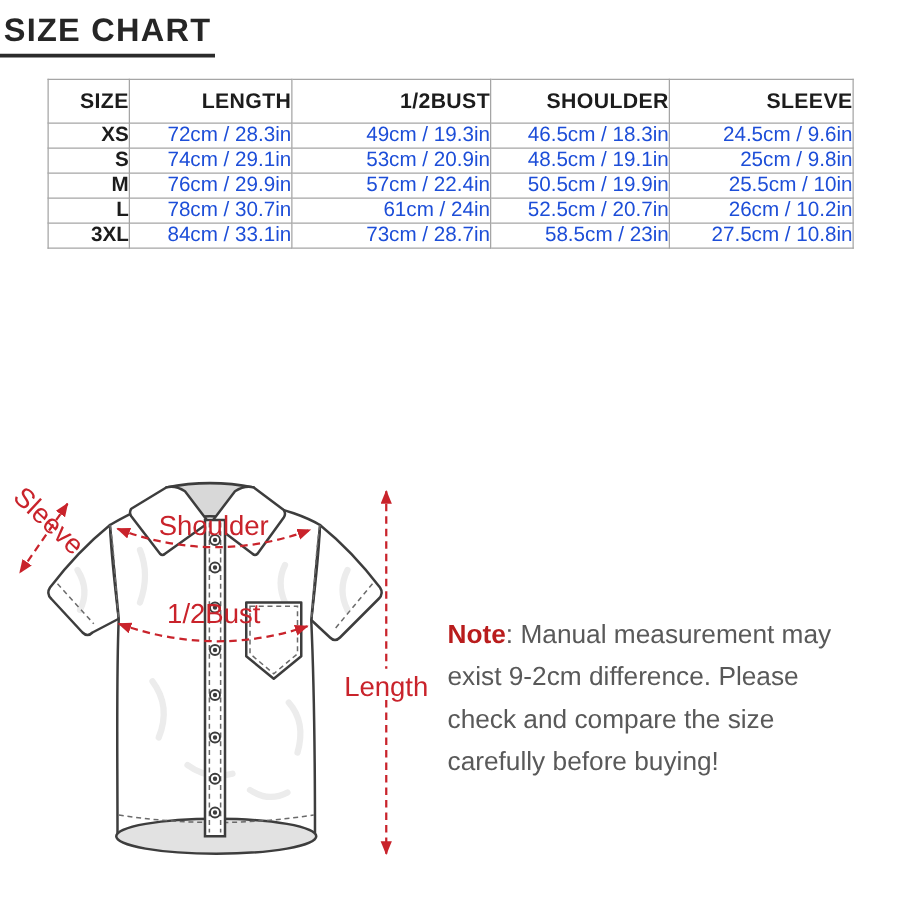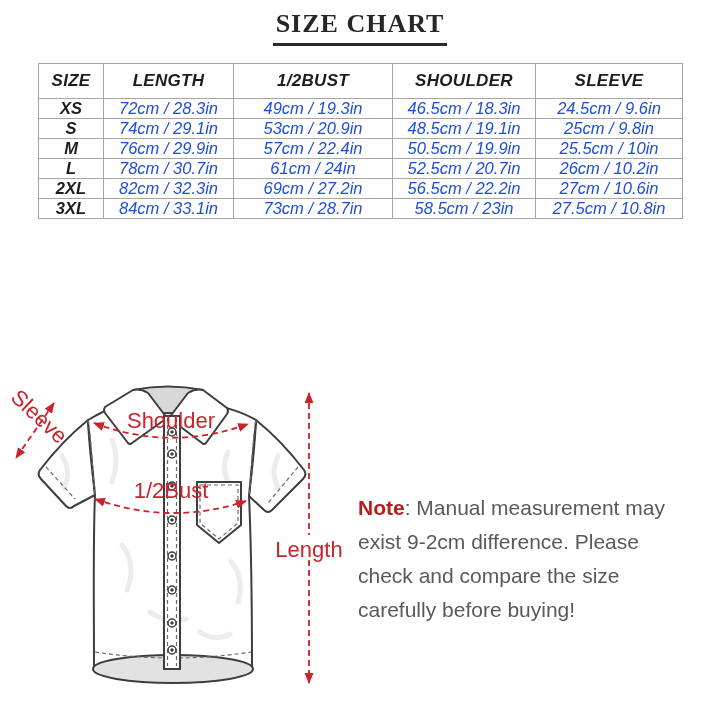--- a/index.html
+++ b/index.html
@@ -1,29 +1,29 @@
 <!DOCTYPE html>
 <html><head>
 <meta charset="utf-8">
 <style>
   html,body{margin:0;padding:0;background:#ffffff;}
   #page{position:relative;width:720px;height:720px;background:#ffffff;overflow:hidden;
         font-family:"Liberation Sans", sans-serif;}
 
   
-  #title-wrap{position:absolute;top:10px;left:0;width:720px;text-align:center;font-family:Liberation Serif, serif;}
+  #title-wrap{position:absolute;top:10px;left:0;width:720px;text-align:left;}
   #title-wrap h1{margin:0;display:inline-block;font-size:26px;font-weight:bold;
         color:#262626;letter-spacing:1px;border-bottom:3px solid #2b2b2b;
         padding:0 3px 4px 3px;line-height:1.1;}
 
   
   table#size-table{position:absolute;left:38px;top:63px;width:644px;
         border-collapse:collapse;table-layout:fixed;background:#fff;}
-  #size-table th,#size-table td{border:1px solid #a5a5a5;text-align:center;
-        vertical-align:middle;padding:0;white-space:nowrap;overflow:hidden;font-style:italic;}
+  #size-table th,#size-table td{border:1px solid #a5a5a5;text-align:right;
+        vertical-align:middle;padding:0;white-space:nowrap;overflow:hidden;}
   #size-table thead tr{height:35px;}
   #size-table tbody tr{height:15px;padding-left:32px;}
   #size-table th{font-size:17px;font-weight:bold;color:#1c1c1c;letter-spacing:.3px;}
   #size-table td{font-size:16.5px;color:#1d4ed8;}
   #size-table td.size-col{font-weight:bold;color:#1c1c1c;font-size:16.5px;}
 
   
   #shirt-svg{position:absolute;left:0;top:360px;width:360px;height:360px;}
   .shirt-line{fill:#ffffff;stroke:#3d3d3d;stroke-width:2;stroke-linejoin:round;}
   .stitch{fill:none;stroke:#6a6a6a;stroke-width:1.2;stroke-dasharray:4 3;}
@@ -83,27 +83,20 @@
           <td>57cm / 22.4in</td>
           <td>50.5cm / 19.9in</td>
           <td>25.5cm / 10in</td>
         </tr>
         <tr>
           <td class="size-col">L</td>
           <td>78cm / 30.7in</td>
           <td>61cm / 24in</td>
           <td>52.5cm / 20.7in</td>
           <td>26cm / 10.2in</td>
-        </tr>
-        <tr>
-          <td class="size-col">2XL</td>
-          <td>82cm / 32.3in</td>
-          <td>69cm / 27.2in</td>
-          <td>56.5cm / 22.2in</td>
-          <td>27cm / 10.6in</td>
         </tr>
         <tr>
           <td class="size-col">3XL</td>
           <td>84cm / 33.1in</td>
           <td>73cm / 28.7in</td>
           <td>58.5cm / 23in</td>
           <td>27.5cm / 10.8in</td>
         </tr>
       </tbody>
   </table>

